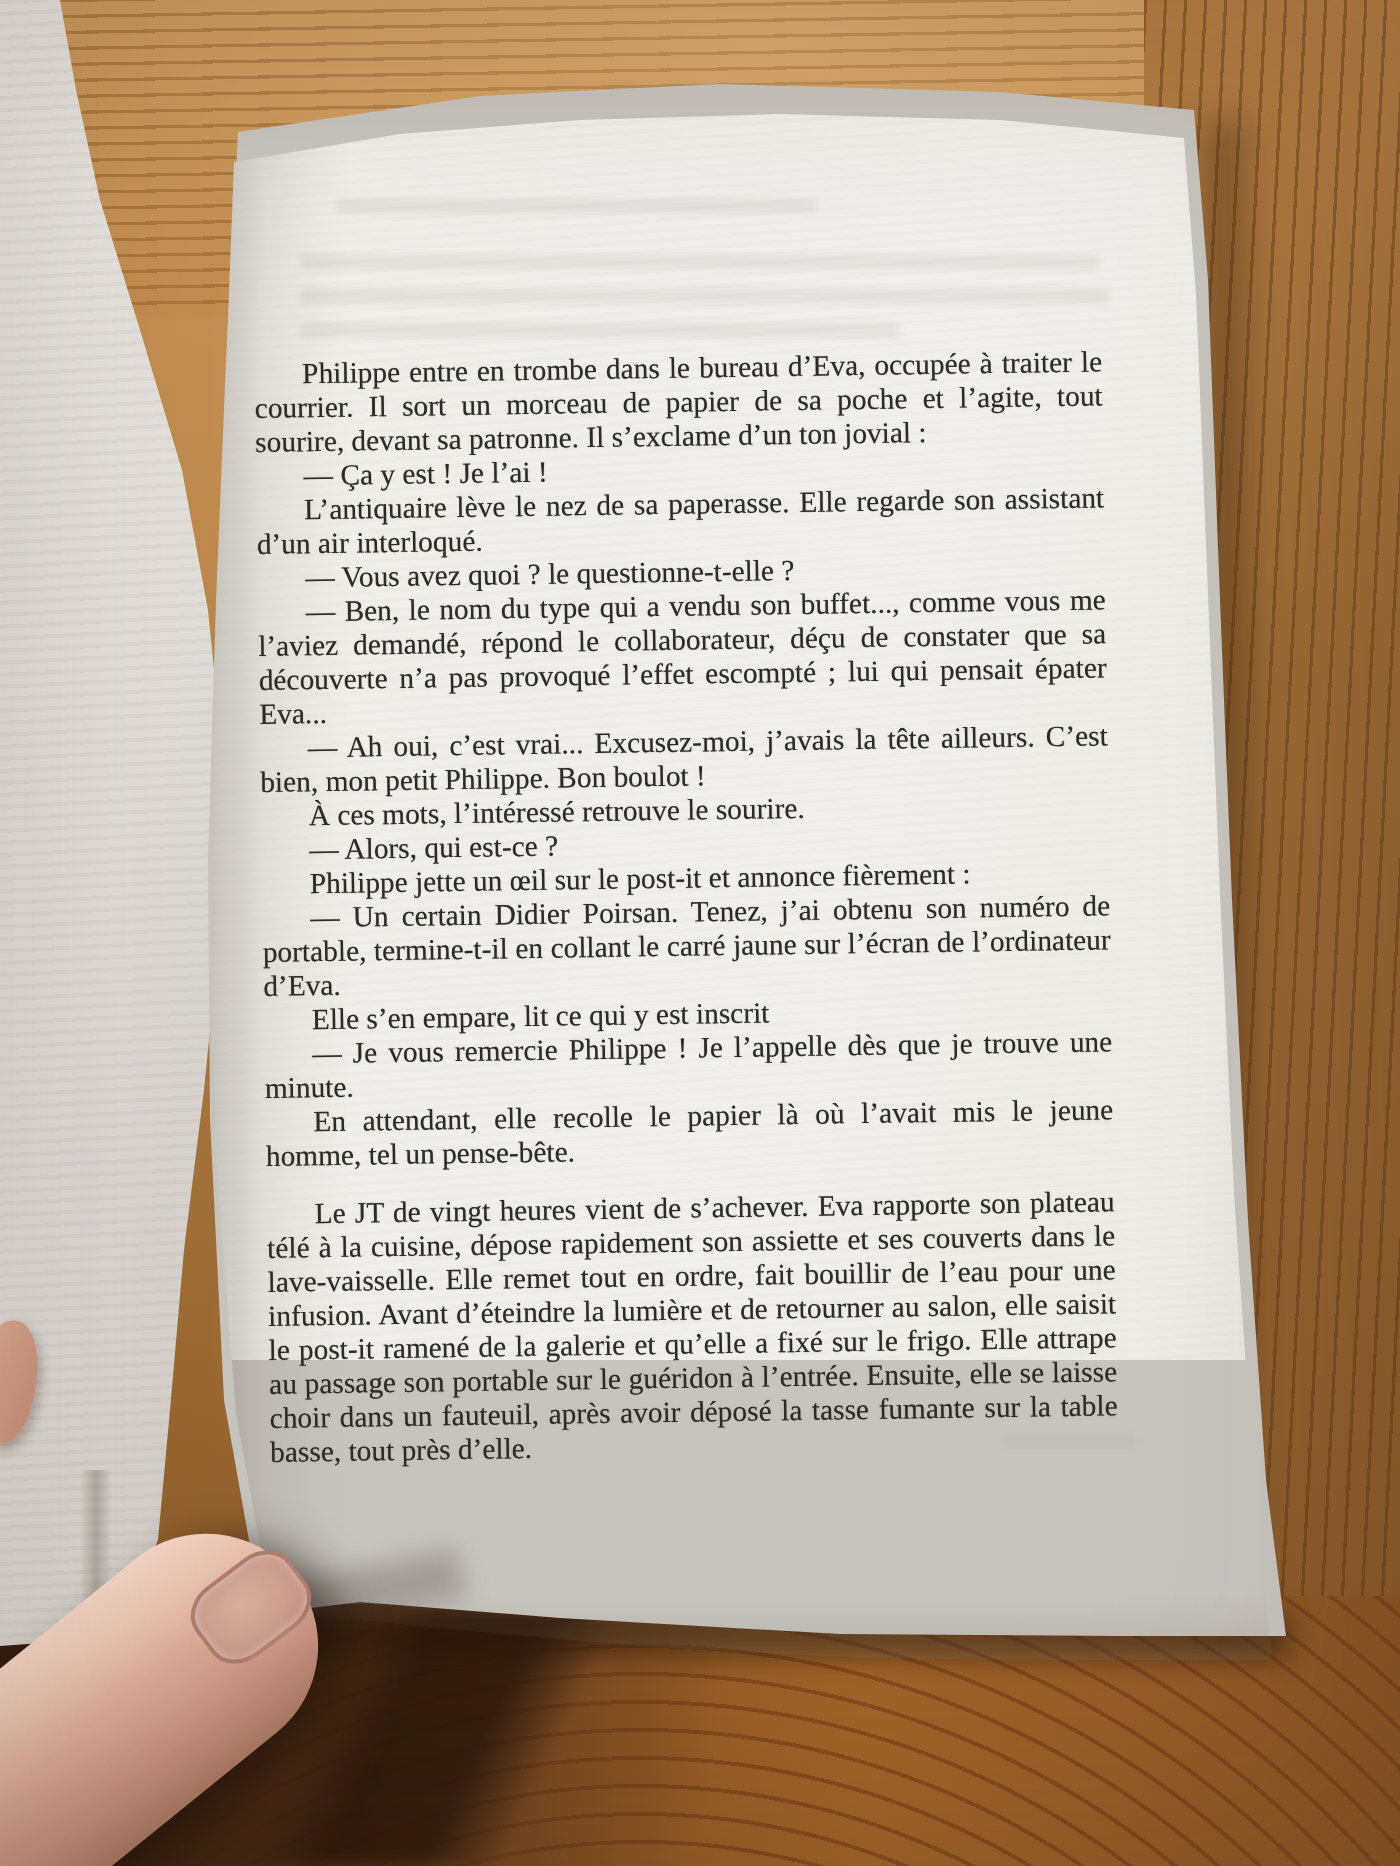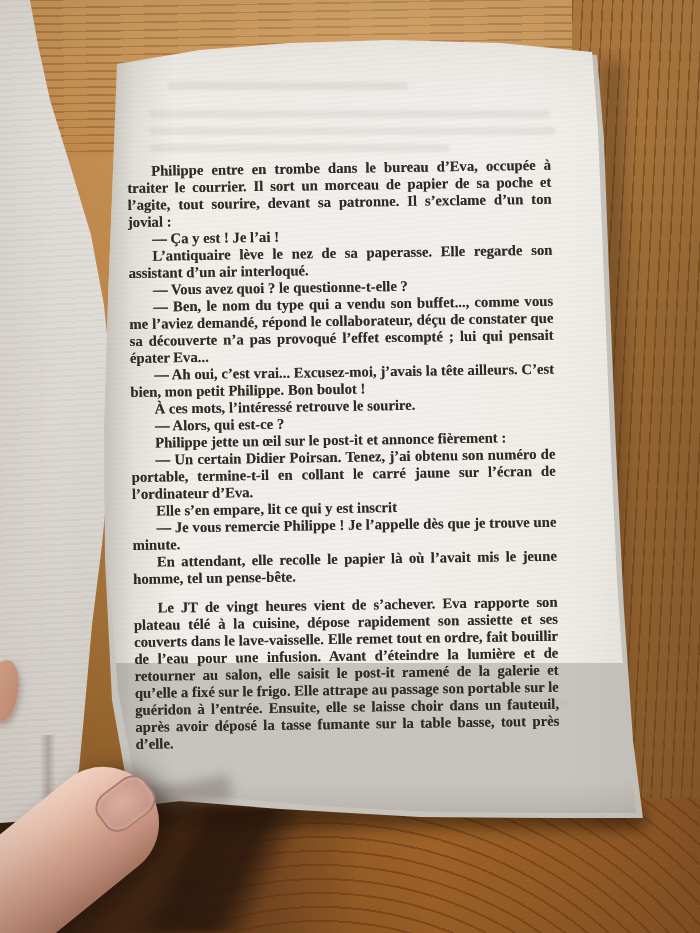--- a/index.html
+++ b/index.html
@@ -43,28 +43,28 @@
       repeating-linear-gradient(177deg, rgba(120,110,95,.06) 0 2px, rgba(0,0,0,0) 2px 6px),
       linear-gradient(105deg,#edebe6 0%,#e3dfdb 50%,#d5d1cb 80%,#bab6af 100%);}
   .lp-shade{position:absolute;left:40px;top:735px;width:16px;height:90px;
     background:linear-gradient(90deg,rgba(0,0,0,0),rgba(110,100,88,.35),rgba(0,0,0,0));}
 
   
   .page-under{position:absolute;left:0;top:0;width:700px;height:933px;background:#c7c4be;
     clip-path:polygon(119px 66px,240px 48px,360px 42px,500px 46px,597px 55px,604px 140px,
       610px 300px,616px 450px,624px 610px,633px 740px,643px 818px,560px 818px,420px 817px,
       280px 809px,180px 801px,131px 807px,112px 700px,105px 560px,104px 430px,108px 300px,113px 180px);}
-  .main-page{position:absolute;left:0;top:0;width:700px;height:663px;
+  .main-page{position:absolute;left:0;top:17px;width:700px;height:663px;
     clip-path:polygon(117px 64px,200px 50px,290px 43px,390px 40px,500px 43px,592px 52px,
       598px 130px,604px 280px,610px 430px,617px 580px,626px 710px,636px 813px,540px 813px,
       430px 812px,320px 806px,230px 798px,180px 793px,136px 788px,118px 690px,108px 560px,
       105px 430px,108px 300px,113px 170px);
     background:
       repeating-linear-gradient(176deg, rgba(160,150,135,.035) 0 2px, rgba(0,0,0,0) 2px 5px),
-      linear-gradient(103deg,#d8d4ce 0%,#e7e4df 9%,#f0eee9 20%,#f2f0ec 60%,#edebe5 85%,#e4e1da 100%); font-weight: bold;}
+      linear-gradient(103deg,#d8d4ce 0%,#e7e4df 9%,#f0eee9 20%,#f2f0ec 60%,#edebe5 85%,#e4e1da 100%);}
   .shade-gutter{position:absolute;left:100px;top:55px;width:74px;height:745px;
     background:linear-gradient(90deg,rgba(122,115,103,.38),rgba(122,115,103,.12) 45%,rgba(0,0,0,0));}
   .shade-pagebottom{position:absolute;left:130px;top:765px;width:510px;height:50px;
     background:linear-gradient(0deg, rgba(128,120,108,.20), rgba(0,0,0,0) 70%);}
 
   
   .ghost{position:absolute;background:#8a867e;opacity:.12;filter:blur(1.8px);height:8px;border-radius:3px;}
   .g1{left:168px;top:82px;width:240px;}
   .g2{left:150px;top:110px;width:400px;}
   .g3{left:150px;top:127px;width:405px;}

